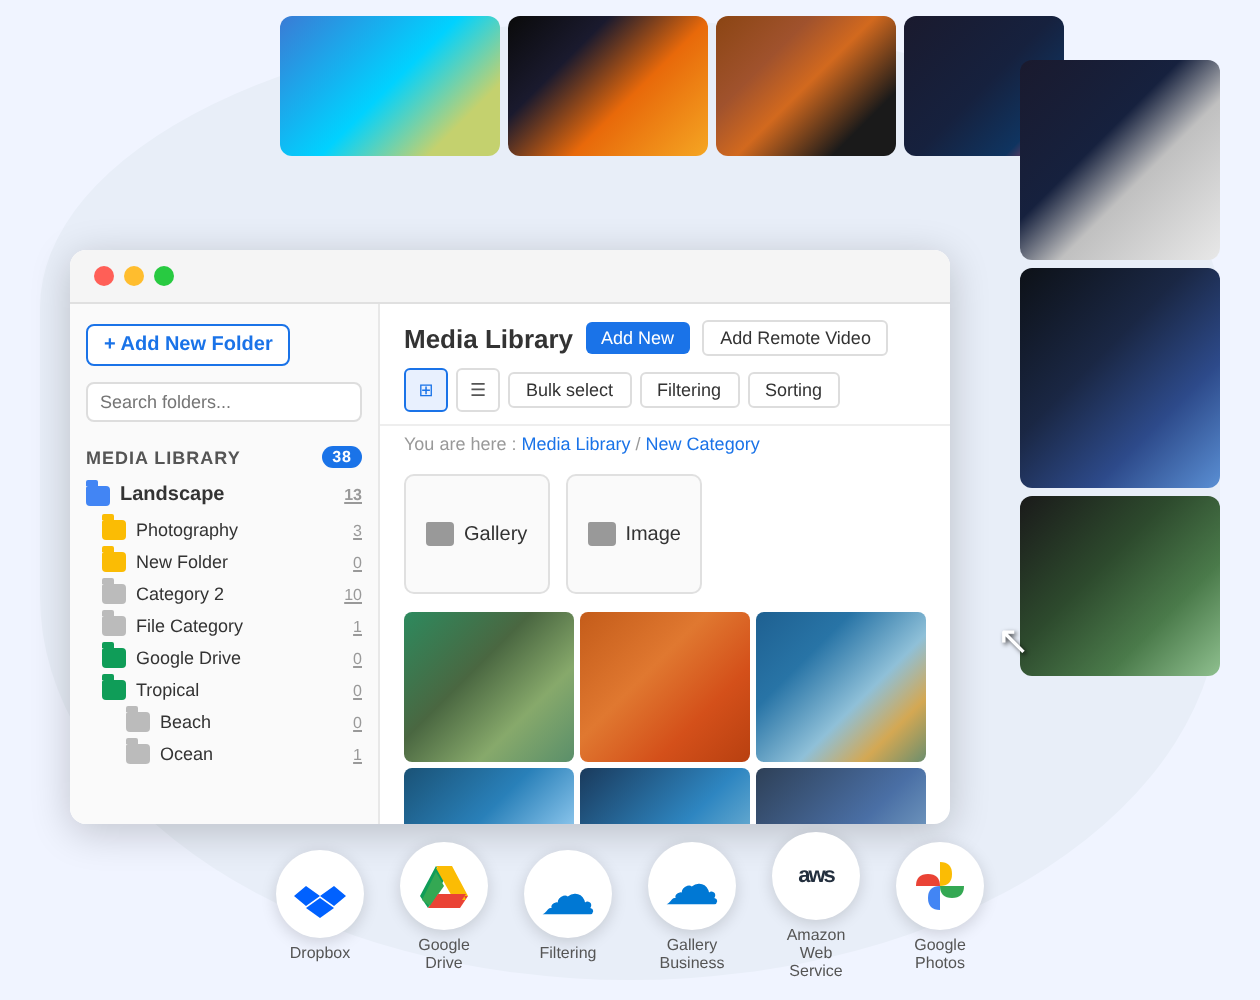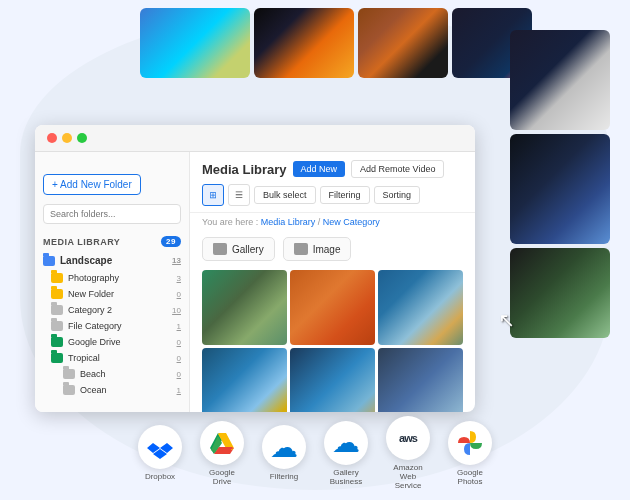--- a/index.html
+++ b/index.html
@@ -79,31 +79,32 @@
     .sidebar {
       width: 155px;
       background: #fafafa;
       border-right: 1px solid #e8e8e8;
       padding: 10px 0;
       flex-shrink: 0;
       overflow-y: auto;
     }
 
     .sidebar-add-btn {
-      margin: 12px 8px 8px;
+      margin: 0 8px 8px;
       background: #fff;
       border: 1px solid #1a73e8;
       color: #1a73e8;
       font-size: 10px;
       padding: 4px 8px;
       border-radius: 4px;
       cursor: pointer;
       display: flex;
       align-items: center;
       gap: 3px;
+      font-weight: bold;
     }
 
     .sidebar-search {
       margin: 0 8px 8px;
       width: calc(100% - 16px);
       border: 1px solid #ddd;
       border-radius: 4px;
       padding: 4px 6px;
       font-size: 9px;
       color: #999;
@@ -262,21 +263,21 @@
     .folder-cards {
       display: flex;
       gap: 8px;
       padding: 6px 12px;
     }
 
     .folder-card {
       display: flex;
       align-items: center;
       gap: 5px;
-      padding: 5px 10px;
+      padding: 23px 10px;
       border: 1px solid #e0e0e0;
       border-radius: 5px;
       font-size: 10px;
       color: #333;
       cursor: pointer;
       background: #fafafa;
     }
 
     .folder-card-icon {
       width: 14px; height: 12px;
@@ -437,21 +438,21 @@
   </div>
 
   <div class="window-body">
 
     <div class="sidebar">
       <button class="sidebar-add-btn">+ Add New Folder</button>
       <input class="sidebar-search" type="text" placeholder="Search folders..." style="">
       
       <div class="sidebar-media-label">
         <span>MEDIA LIBRARY</span>
-        <span class="sidebar-badge">29</span>
+        <span class="sidebar-badge">38</span>
       </div>
 
       <div class="landscape-item">
         <div class="folder-icon folder-blue"></div>
         <span>Landscape</span>
         <span class="folder-count">13</span>
       </div>
 
       <div class="sidebar-folder">
         <div class="folder-icon folder-yellow"></div>

